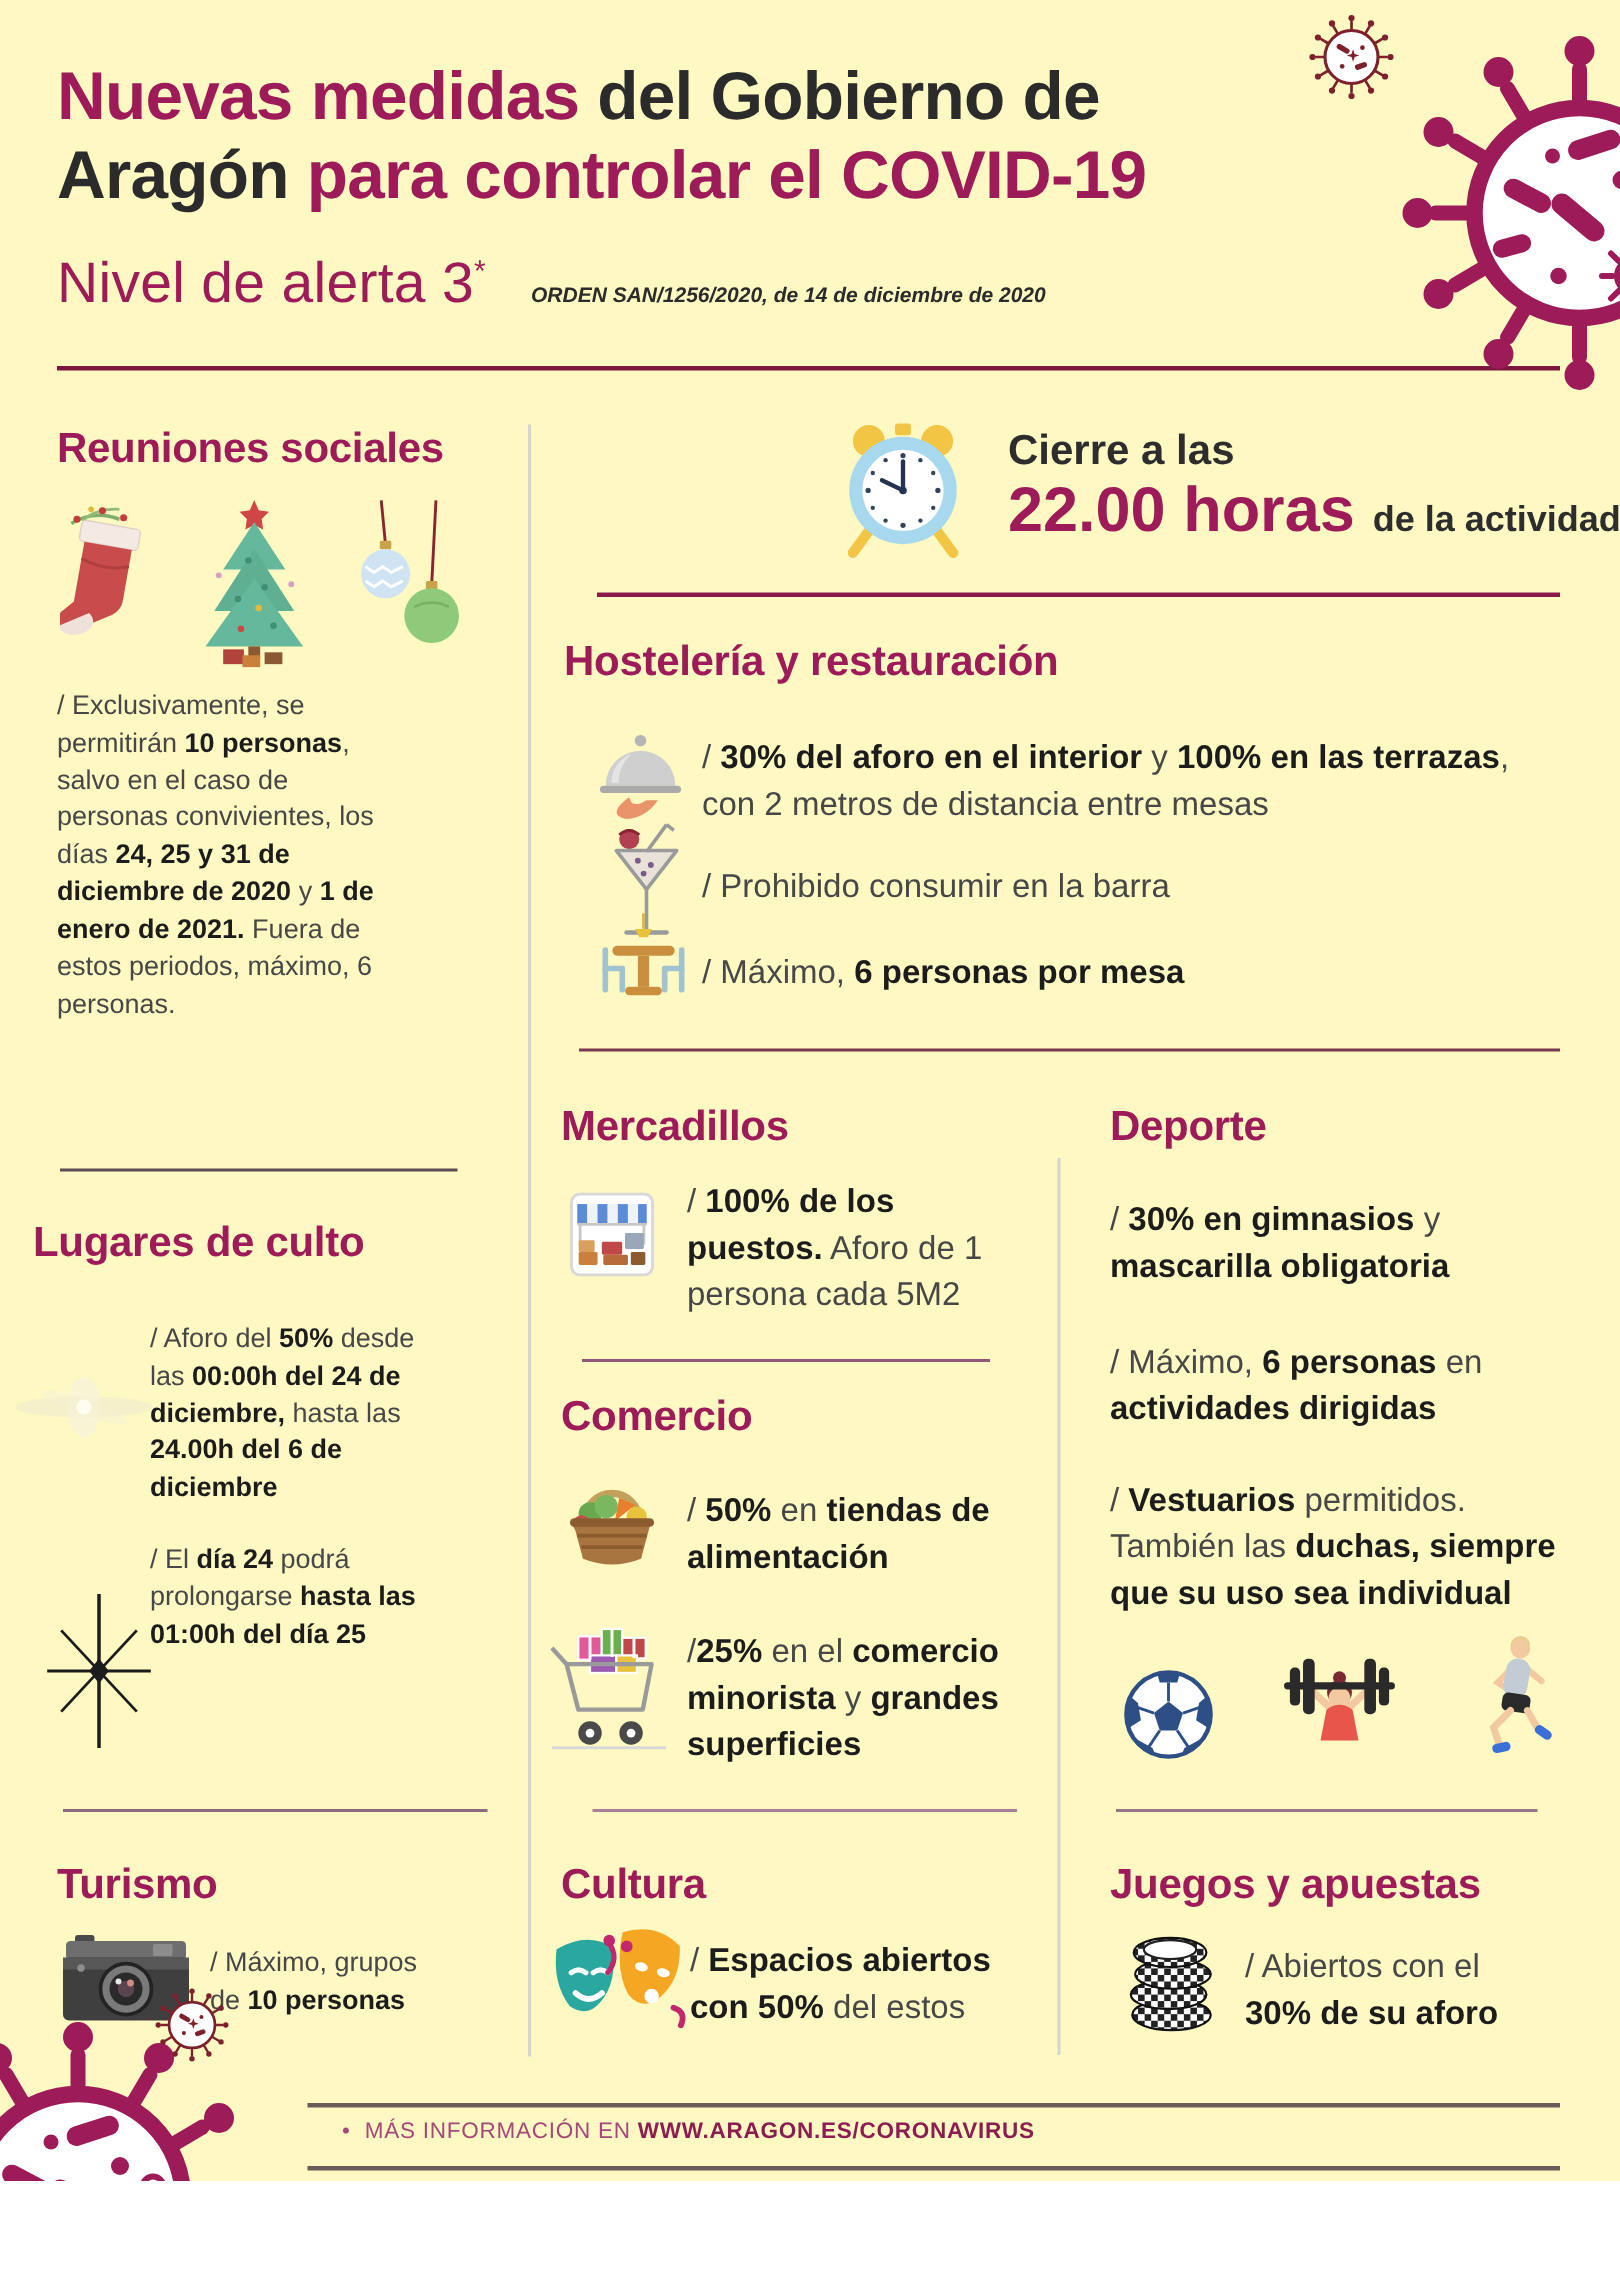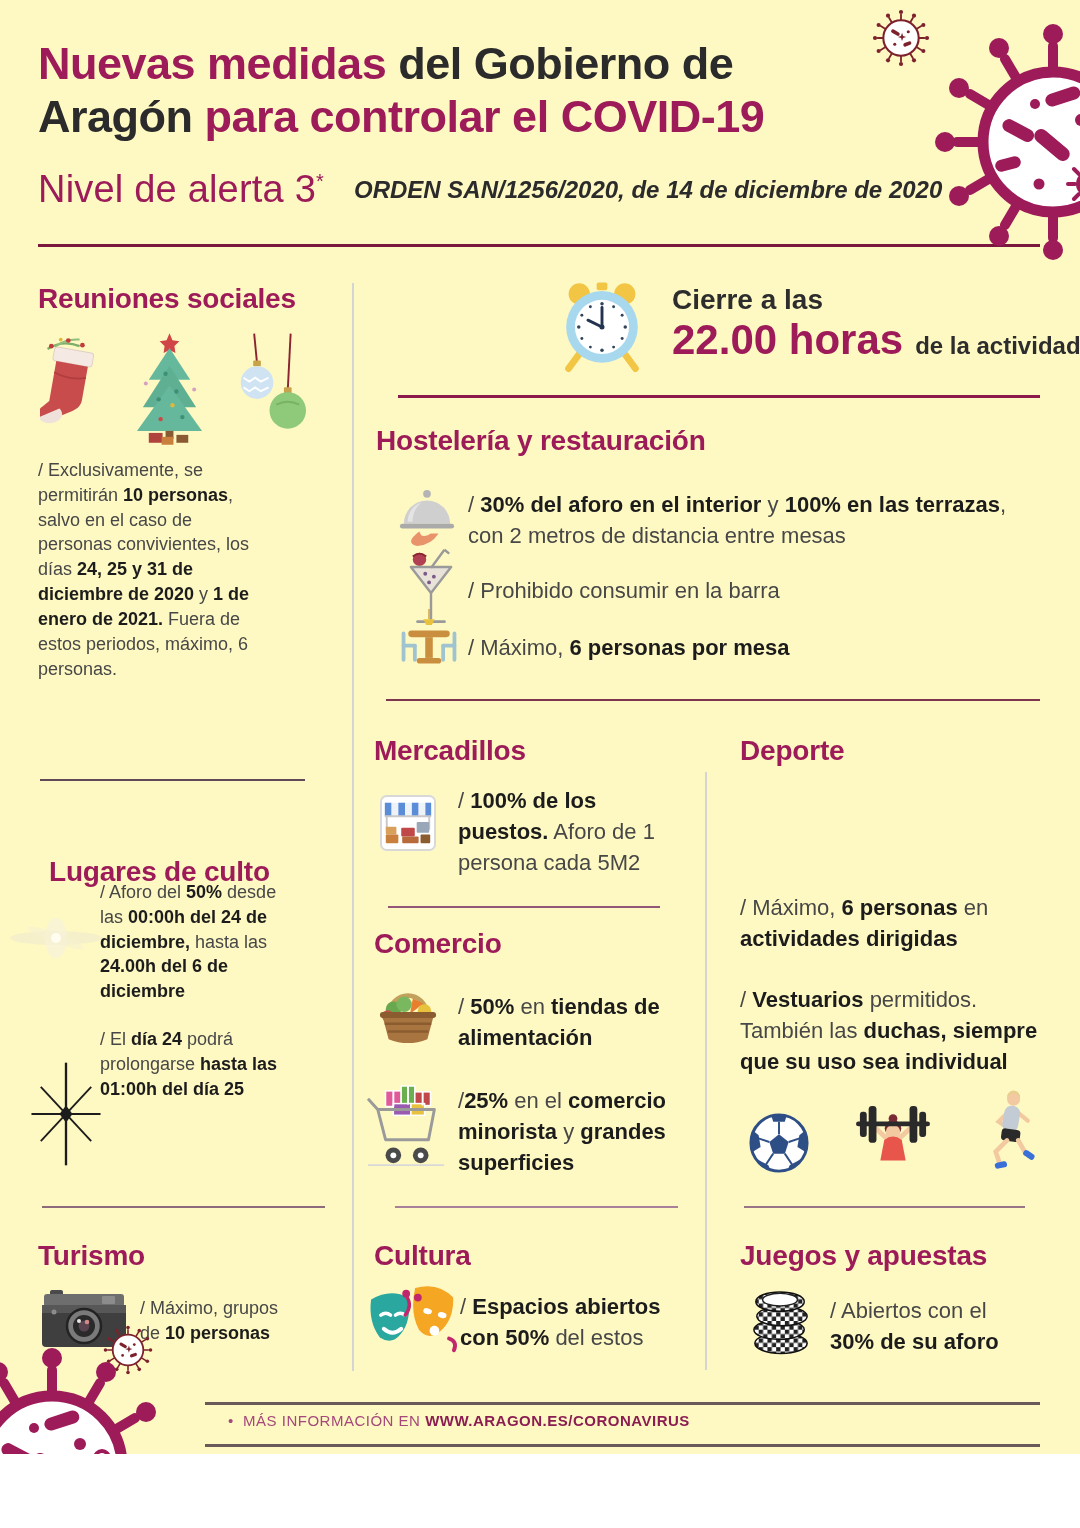--- a/index.html
+++ b/index.html
@@ -4,21 +4,21 @@
 <style>
   html,body{margin:0;padding:0;background:#ffffff;}
   .page{position:relative;width:1080px;height:1454px;background:#fef9c3;overflow:hidden;
         font-family:"Liberation Sans","DejaVu Sans",sans-serif;color:#3a3a3a;}
   .abs{position:absolute;}
   .mag{color:#9c1b58;}
   .title{font-size:45px;font-weight:800;line-height:1.17;color:#2b2b2b;letter-spacing:-0.5px;}
   .alert-row{display:flex;align-items:flex-end;gap:30px;}
   .alert{font-size:38px;font-weight:500;color:#9c1b58;letter-spacing:0.2px;}
   .alert sup{font-size:20px;}
-  .order{font-size:24px;font-style:italic;font-weight:700;color:#2b2b2b;padding-bottom:7px;}
+  .order{font-size:14px;font-style:italic;font-weight:700;color:#2b2b2b;padding-bottom:7px;}
   .sec-title{font-size:28px;font-weight:800;color:#9c1b58;letter-spacing:-0.2px;}
   .rich{white-space:pre-line;font-size:22px;line-height:1.4;color:#474747;}
   .rich .b{font-weight:700;color:#1c1c1c;}
   .rich.big{font-size:18px;line-height:1.38;}
   .hr{height:3px;background:#7c1740;}
   .thin{height:2px;}
   .vline{width:2px;background:#d4d4d4;}
   .cierre1{font-size:28px;font-weight:700;color:#2d2d2d;}
   .cierre2{font-size:42px;font-weight:800;color:#9c1b58;white-space:nowrap;}
   .cierre2 .small{font-size:24px;font-weight:700;color:#2d2d2d;margin-left:12px;}
@@ -204,21 +204,21 @@
 salvo en el caso de
 personas convivientes, los
 días </span><span class="b">24, 25 y 31 de
 diciembre de 2020</span><span> y </span><span class="b">1 de
 enero de 2021.</span><span> Fuera de
 estos periodos, máximo, 6
 personas.</span></div>
 
   <div class="abs thin" style="left:40px;top:779px;width:265px;background:#5f4a55;"></div>
 
-  <div class="abs sec-title" style="left:49px;top:812px;margin-top:44px;">Lugares de culto</div>
+  <div class="abs sec-title" style="left:22px;top:812px;">Lugares de culto</div>
 
   <svg class="abs" style="left:6px;top:908px;" width="100" height="60" viewBox="0 0 100 60">
     <ellipse cx="50" cy="30" rx="46" ry="7" fill="#f5eecb" opacity="0.85"></ellipse>
     <ellipse cx="50" cy="30" rx="11" ry="20" fill="#f8f2d8" opacity="0.8"></ellipse>
     <ellipse cx="50" cy="30" rx="30" ry="5" transform="rotate(20 50 30)" fill="#f6f0d2" opacity="0.6"></ellipse>
     <circle cx="50" cy="30" r="5" fill="#fffdf0"></circle>
   </svg>
   <div class="abs rich big" style="left:100px;top:880px;width:300px;"><span>/ Aforo del </span><span class="b">50%</span><span>  desde
 las </span><span class="b">00:00h del 24 de
 diciembre,</span><span> hasta las
@@ -393,20 +393,22 @@
       <circle cx="28" cy="74" r="3" fill="#ffffff"></circle>
     <circle cx="56" cy="74" r="8" fill="#4a4a4a"></circle>
       <circle cx="56" cy="74" r="3" fill="#ffffff"></circle>
     <line x1="2" y1="84" x2="80" y2="84" stroke="#d8d8d8" stroke-width="2"></line>
   </svg>
   <div class="abs rich" style="left:458px;top:1086px;width:250px;"><span>/</span><span class="b">25%</span><span> en el </span><span class="b">comercio
 minorista</span><span> y </span><span class="b">grandes
 superficies</span><span></span></div>
 
   <div class="abs sec-title" style="left:740px;top:735px;">Deporte</div>
+  <div class="abs rich" style="left:740px;top:798px;width:300px;"><span>/ </span><span class="b">30% en gimnasios</span><span> y
+</span><span class="b">mascarilla obligatoria</span><span></span></div>
   <div class="abs rich" style="left:740px;top:893px;width:300px;"><span>/ Máximo, </span><span class="b">6 personas</span><span> en
 </span><span class="b">actividades dirigidas</span><span></span></div>
   <div class="abs rich" style="left:740px;top:985px;width:305px;"><span>/ </span><span class="b">Vestuarios</span><span> permitidos.
 También las </span><span class="b">duchas, siempre
 que su uso sea individual</span><span></span></div>
 
   <div class="abs" style="left:748px;top:1088px;width:290px;display:flex;justify-content:space-between;align-items:flex-end;">
     <svg width="62" height="62" viewBox="0 0 64 64">
       <defs>
           <clipPath id="sbclip">

